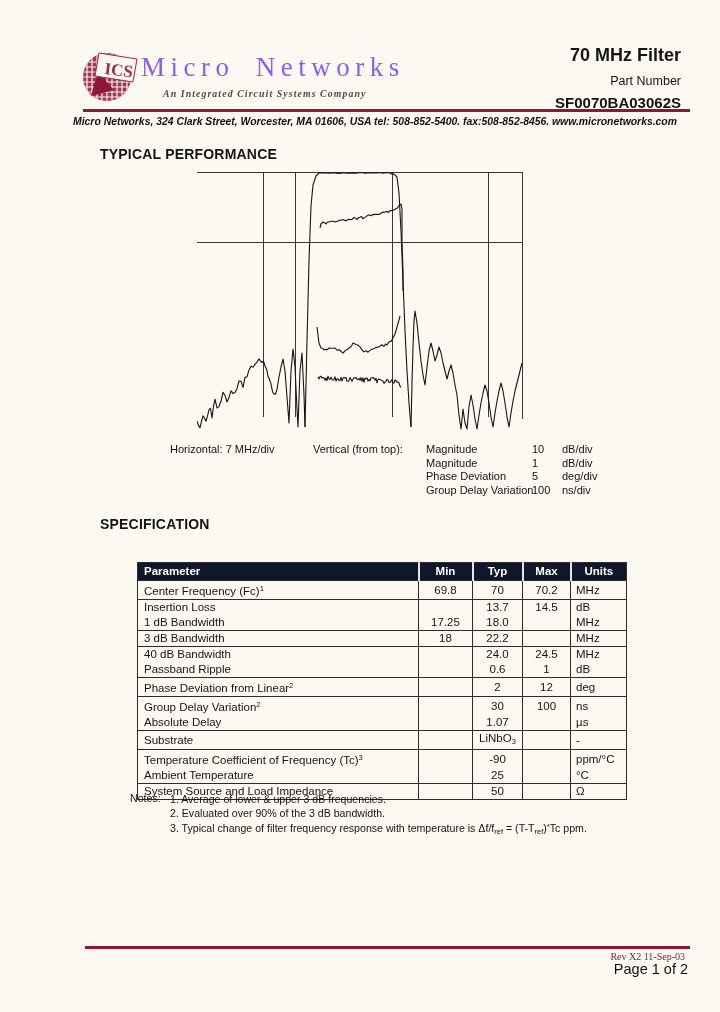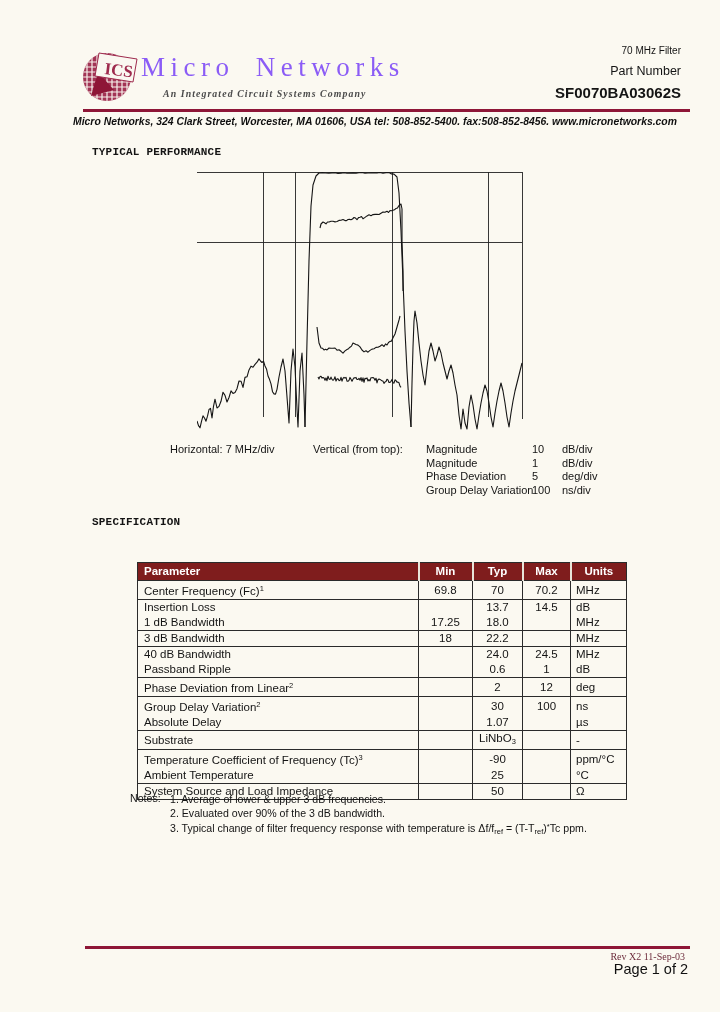--- a/index.html
+++ b/index.html
@@ -6,29 +6,29 @@
   .page{position:relative;width:720px;height:1012px;background:#fbf9f1;
         font-family:"Liberation Sans",sans-serif;color:#141414;overflow:hidden;margin:0 auto;}
 
   
   .logo{position:absolute;left:82px;top:46px;width:56px;height:62px;}
   .company{position:absolute;left:141px;top:52px;font-family:"Liberation Serif",serif;
            font-size:27px;letter-spacing:5.5px;word-spacing:9px;color:#8b5cf6;}
   .tagline{position:absolute;left:143px;top:88px;font-family:"Liberation Serif",serif;
            font-style:italic;font-weight:bold;font-size:9.8px;letter-spacing:1.1px;color:#4b4b4b;margin-left:20px;}
   .head-right{position:absolute;right:39px;top:45px;text-align:right;}
-  .product{font-size:10px;font-weight:normal;}
+  .product{font-size:18px;font-weight:bold;}
   .part-label{font-size:12.5px;margin-top:8px;}
   .part-number{font-size:15px;font-weight:bold;margin-top:6px;}
   .rule-top{position:absolute;left:83px;right:30px;top:109px;height:3px;background:#8e1637;}
   .address{position:absolute;left:60px;right:30px;top:116px;text-align:center;
            font-size:10.4px;font-weight:bold;font-style:italic;color:#101010;}
 
   
-  .sec-title{position:absolute;left:92px;font-size:11px;font-weight:bold;letter-spacing:.2px;font-family:Liberation Mono, monospace;}
+  .sec-title{position:absolute;left:100px;font-size:14px;font-weight:bold;letter-spacing:.2px;}
   .t-perf{top:146px;}
   .t-spec{top:516px;}
 
   
   .graph{position:absolute;left:197px;top:171px;width:326px;height:260px;}
 
   
   .caption{position:absolute;left:170px;top:443px;width:440px;height:60px;font-size:11px;}
   .cap-h{position:absolute;left:0;top:0;white-space:nowrap;}
   .cap-v{position:absolute;left:143px;top:0;white-space:nowrap;}
@@ -37,21 +37,21 @@
   .cap-label{width:106px;}
   .cap-value{width:24px;text-align:left;}
   .cap-unit{margin-left:6px;}
 
   
   .spec-table{position:absolute;left:137px;top:562px;border-collapse:collapse;
               font-size:11.5px;table-layout:fixed;}
   .spec-table th,.spec-table td{padding:0 0 0 6px;height:15px;line-height:15px;
               overflow:hidden;white-space:nowrap;}
   .spec-table{border:1px solid #2b2b2b;}
-  .spec-table th{background:#7f1d1d;color:#fff;font-weight:bold;height:17px;line-height:17px;
+  .spec-table th{background:#0f172a;color:#fff;font-weight:bold;height:17px;line-height:17px;
               border-left:2px solid #e8e5da;}
   .spec-table th:first-child{border-left:none;text-align:left;}
   .spec-table th{text-align:center;padding:0;}
   .spec-table th.h0{text-align:left;padding-left:6px;}
   .spec-table td{border-left:1px solid #2b2b2b;}
   .spec-table td:first-child{border-left:none;}
   .spec-table td.c-num{text-align:center;padding:0;}
   .spec-table td.c-units{text-align:left;padding-left:5px;}
   .spec-table tr.divider td{border-bottom:1px solid #2b2b2b;}
   .spec-table thead tr{border-bottom:1px solid #2b2b2b;}

